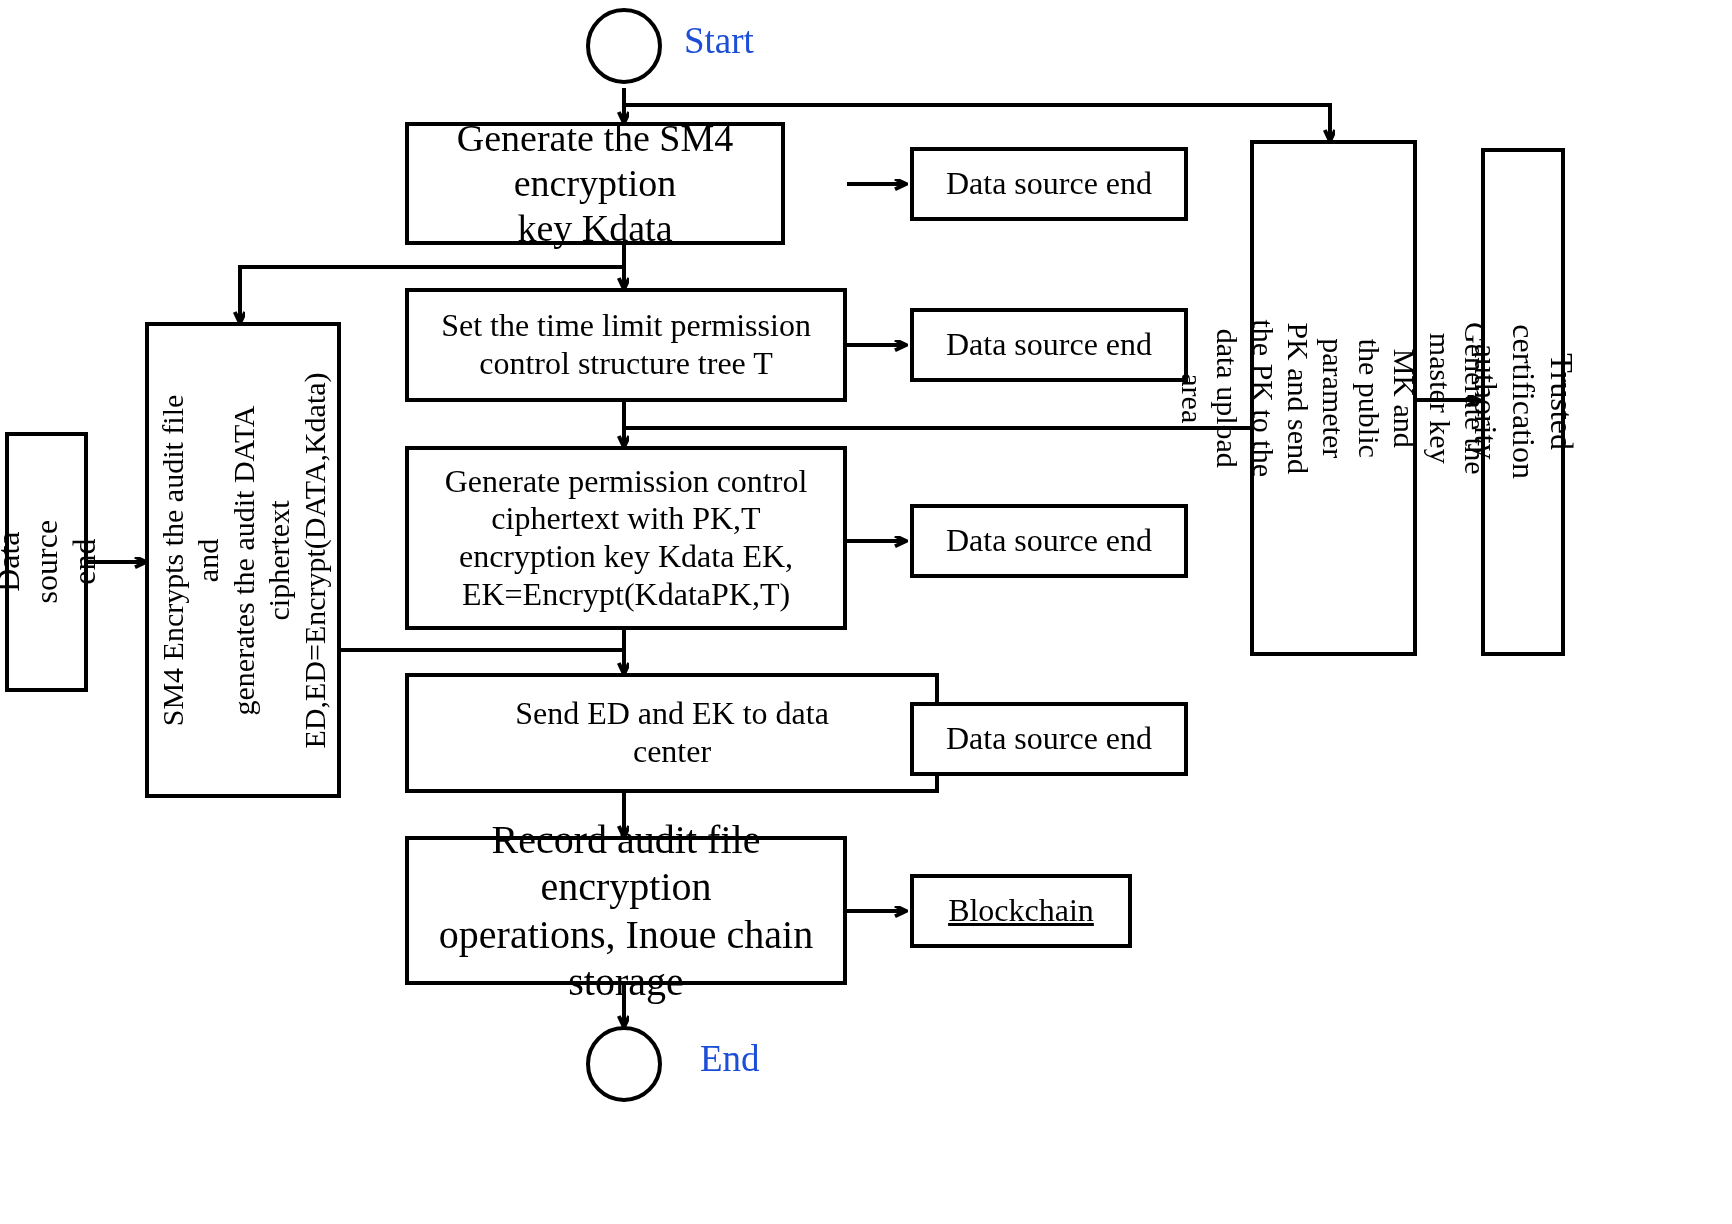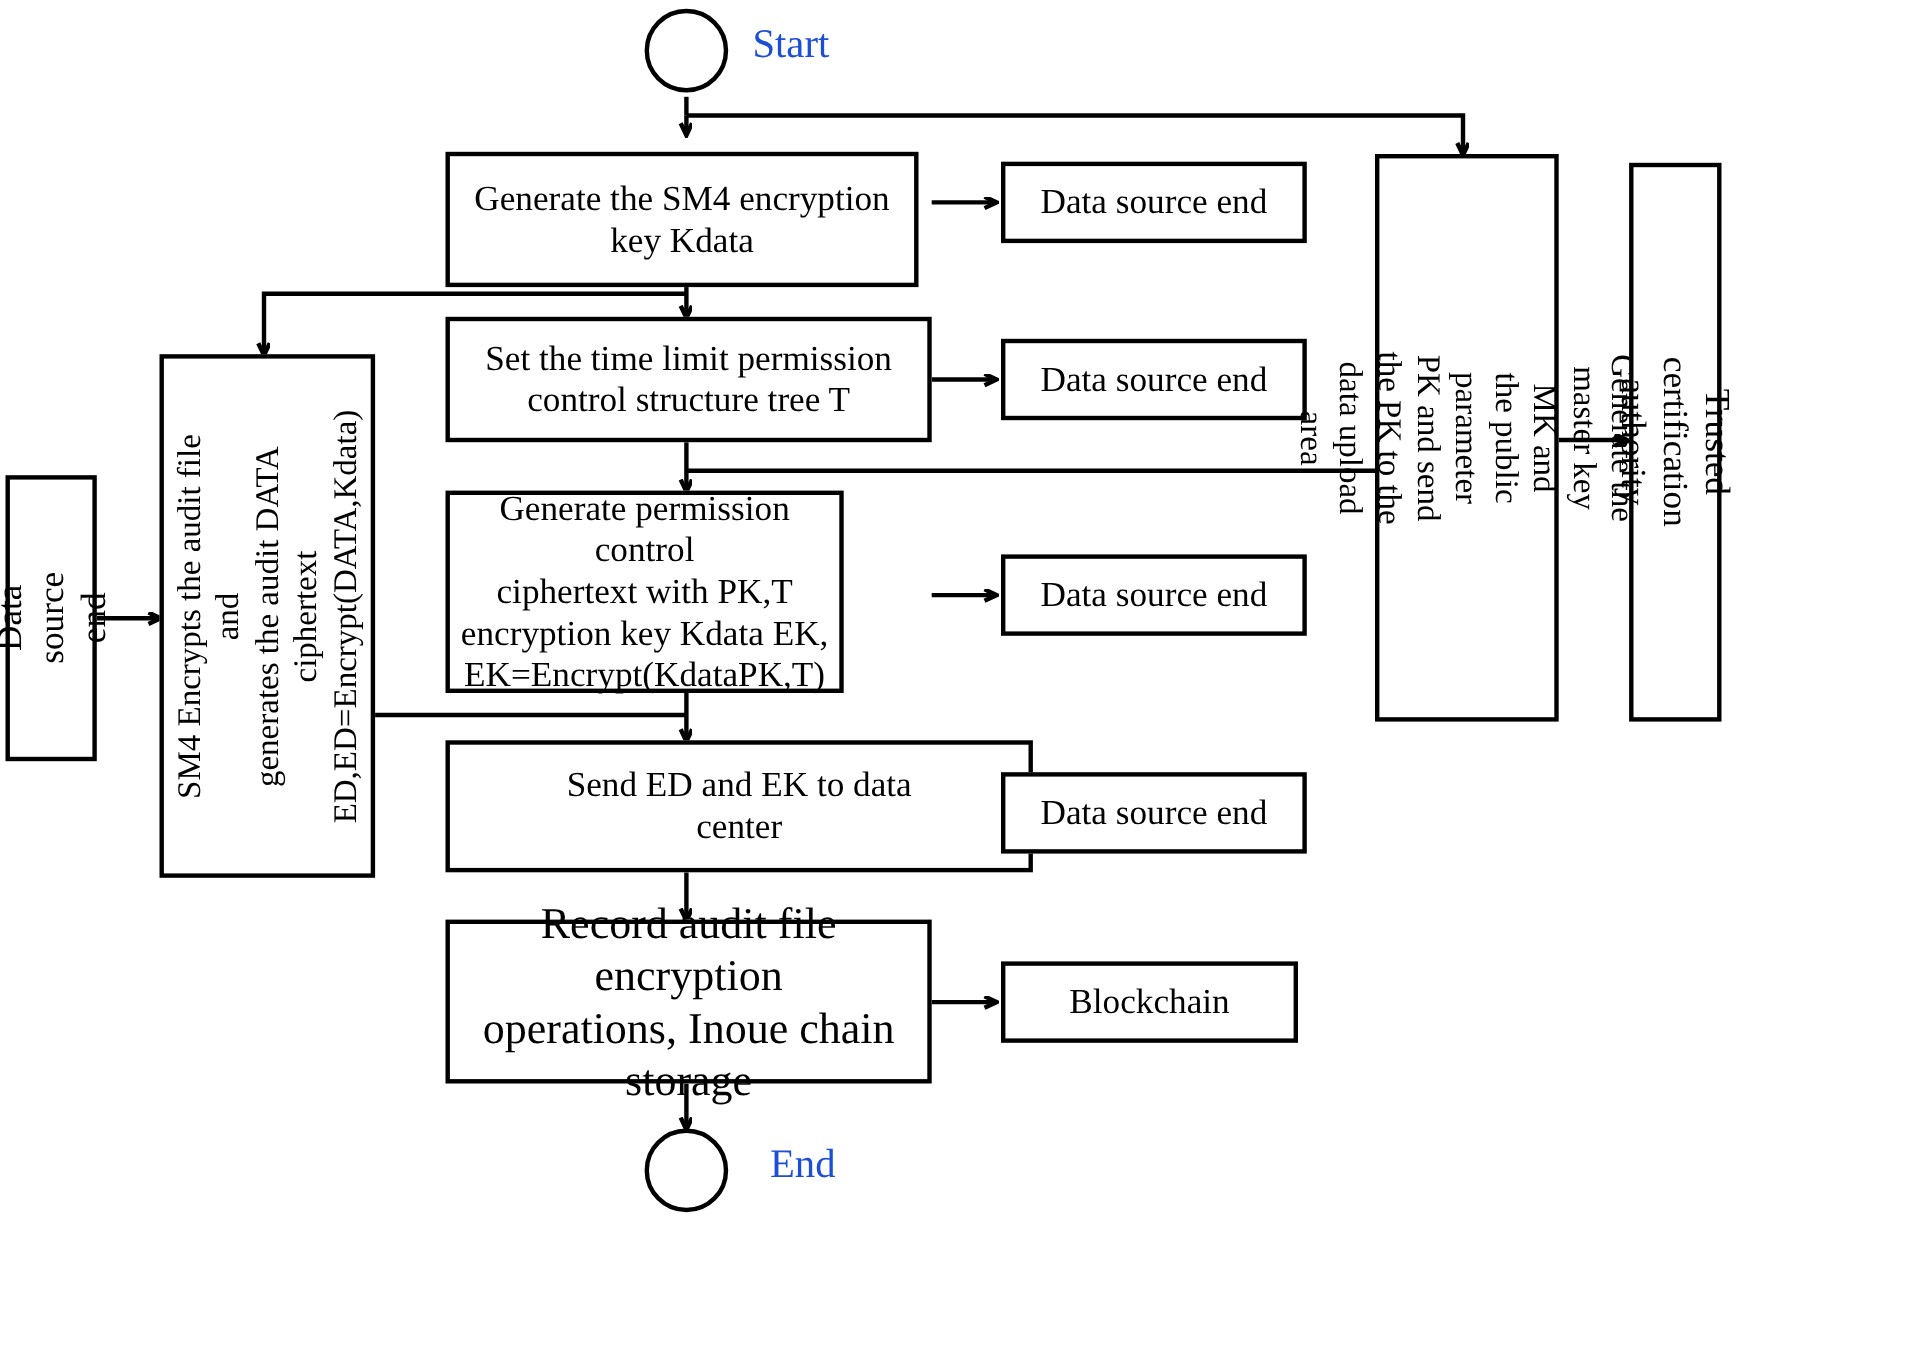--- a/index.html
+++ b/index.html
@@ -115,31 +115,31 @@
     <line x1="847" y1="911" x2="905" y2="911" marker-end="url(#arw)"></line>
 
     <line x1="88" y1="562" x2="145" y2="562" marker-end="url(#arw)"></line>
 
     <line x1="1417" y1="400" x2="1478" y2="400" marker-end="url(#arw)"></line>
   </svg>
 
   <div class="circle" style="left:586px; top:8px; width:76px; height:76px;"></div>
   <div class="free-label" style="left:684px; top:19px; font-size:37px;">Start</div>
 
-  <div class="node" style="left:405px; top:138px; width:430px; height:123px; font-size:32px;">
+  <div class="node" style="left:405px; top:122px; width:380px; height:123px; font-size:38px;">
     <span class="txt">Generate the SM4 encryption
 key Kdata</span>
   </div>
 
   <div class="node" style="left:405px; top:288px; width:442px; height:114px; font-size:32px;justify-content:center;">
     <span class="txt">Set the time limit permission
 control structure tree T</span>
   </div>
 
-  <div class="node" style="left:405px; top:446px; width:362px; height:184px; font-size:32px;">
+  <div class="node" style="left:405px; top:446px; width:442px; height:184px; font-size:32px;">
     <span class="txt">Generate permission control
 ciphertext with PK,T
 encryption key Kdata EK,
 EK=Encrypt(KdataPK,T)</span>
   </div>
 
   <div class="node" style="left:405px; top:673px; width:534px; height:120px; font-size:32px;">
     <span class="txt">Send ED and EK to data
 center</span>
   </div>
@@ -162,21 +162,21 @@
   </div>
 
   <div class="node" style="left:910px; top:504px; width:278px; height:74px; font-size:32px;">
     <span class="txt">Data source end</span>
   </div>
 
   <div class="node" style="left:910px; top:702px; width:278px; height:74px; font-size:32px;">
     <span class="txt">Data source end</span>
   </div>
 
-  <div class="node" style="left:910px; top:874px; width:270px; height:74px; font-size:32px;">
+  <div class="node" style="left:910px; top:874px; width:222px; height:74px; font-size:32px;text-decoration:underline;">
     <span class="txt">Blockchain</span>
   </div>
 
   <div class="node rotbox rot-ccw" style="left:5px; top:432px; width:83px; height:260px; font-size:32px;">
     <span class="txt" style="width:250px;">Data source end</span>
   </div>
 
   <div class="node rotbox rot-ccw" style="left:145px; top:322px; width:196px; height:476px; font-size:30px;">
     <span class="txt" style="width:466px;">SM4 Encrypts the audit file and
 generates the audit DATA

